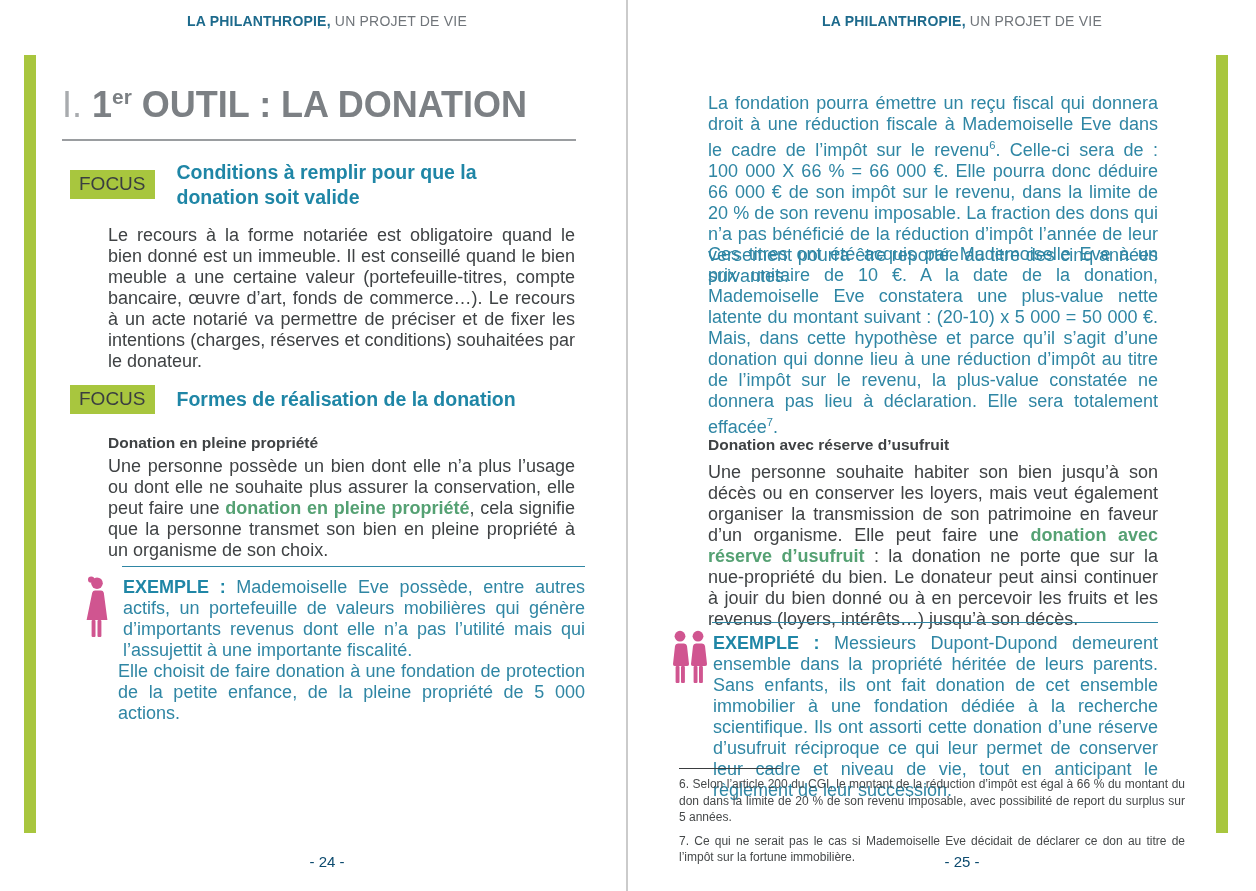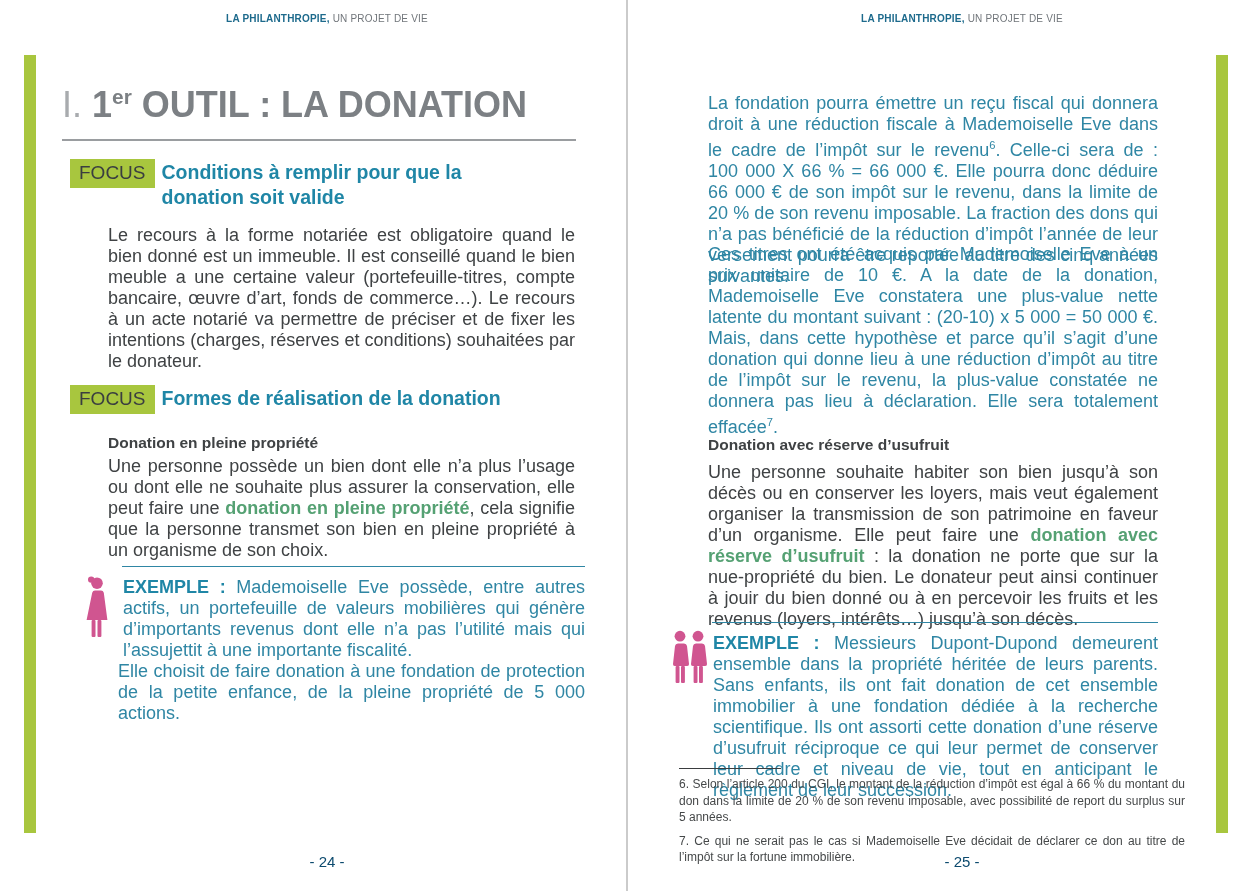--- a/index.html
+++ b/index.html
@@ -8,33 +8,33 @@
     font-family:"Liberation Sans", sans-serif;overflow:hidden;
   }
   .page{position:absolute;top:0;height:891px;}
   .page-left{left:0;width:627px;}
   .page-right{left:629px;width:627px;}
   .center-divider{position:absolute;left:626px;top:0;width:2px;height:891px;background:#cbcbcb;}
   .accent-bar{position:absolute;top:55px;width:12px;height:778px;background:#a8c63e;}
   .accent-left{left:24px;}
   .accent-right{left:587px;}
 
-  .page-header{position:absolute;top:13px;font-size:10px;text-align:center;width:500px;letter-spacing:.2px;}
+  .page-header{position:absolute;top:13px;font-size:14px;text-align:center;width:500px;letter-spacing:.2px;}
   .ph-left{left:77px;}
   .ph-right{left:83px;}
   .brand{color:#1d6a8c;font-weight:bold;}
   .tagline{color:#70757a;}
 
   .doc-title{position:absolute;left:62px;top:84px;width:514px;margin:0;
     font-size:36px;color:#7c8084;border-bottom:2px solid #9a9da0;padding-bottom:13px;}
   .doc-title .numeral{font-weight:normal;color:#a8abae;}
   .doc-title .strong{font-weight:bold;}
   .doc-title sup{font-size:58%;}
 
-  .focus-row{position:absolute;left:70px;display:flex;gap:7px;align-items:flex-start;}
+  .focus-row{position:absolute;left:70px;display:flex;gap:22px;align-items:center;}
   .focus-label{background:#a8c63e;color:#3a3e40;font-size:19px;padding:4px 9px 6px 9px;line-height:1;flex:0 0 auto;}
   .focus-heading{color:#1f86a6;font-weight:bold;font-size:19.5px;line-height:1.3;padding-top:1px;}
   .fh-narrow{max-width:345px;}
 
   p.body{margin:0;font-size:18px;line-height:21px;text-align:justify;}
   .dark{color:#3f4244;}
   .teal{color:#2f86a4;}
   .subhead{position:absolute;left:108px;margin:0;font-size:15.5px;font-weight:bold;color:#3f4244;}
   .green-bold{color:#55a173;font-weight:bold;}
   .ex-label{font-weight:bold;color:#1f86a6;}

